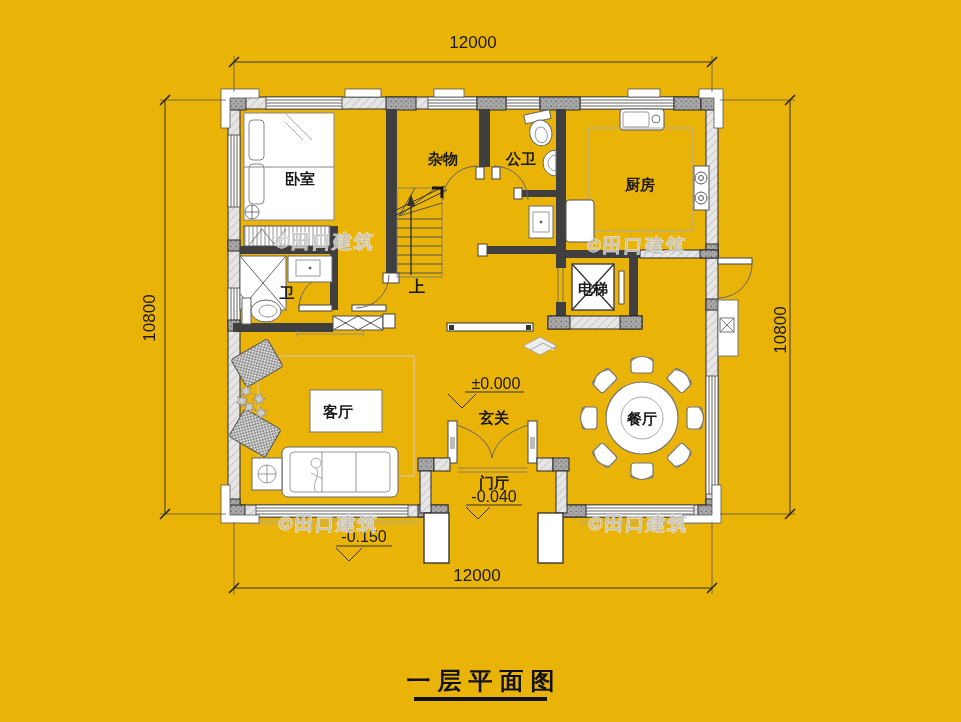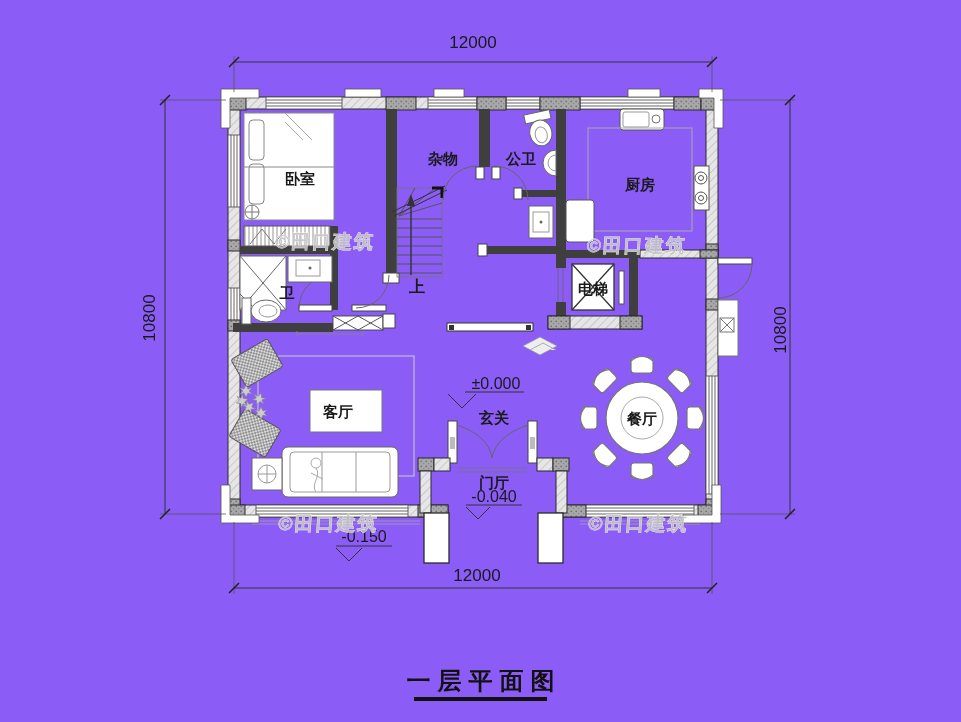--- a/index.html
+++ b/index.html
@@ -1,16 +1,16 @@
 <!DOCTYPE html>
 <html><head>
 <meta charset="utf-8">
 <style>
   html,body{margin:0;padding:0;background:#ffffff;}
-  .page{position:relative;width:961px;height:722px;background:#8b5cf6;overflow:hidden;
+  .page{position:relative;width:961px;height:722px;background:#eab308;overflow:hidden;
         font-family:"Liberation Sans","DejaVu Sans",sans-serif;}
   svg text{font-family:"Liberation Sans","DejaVu Sans",sans-serif;}
   .room-label{font-size:15px;font-weight:bold;fill:#1a1a1a;}
   .dim-text{font-size:17px;fill:#1a1a1a;}
   .level-text{font-size:16px;fill:#1a1a1a;}
   .up-text{font-size:16px;font-weight:bold;fill:#1a1a1a;}
   .wm{font-size:19px;font-weight:bold;fill:#c6c6c6;stroke:#ffffff;stroke-width:.6;
       paint-order:stroke;opacity:.9;letter-spacing:2px;}
   .title-text{font-size:24px;font-weight:bold;fill:#111;letter-spacing:7px;}
 </style>

